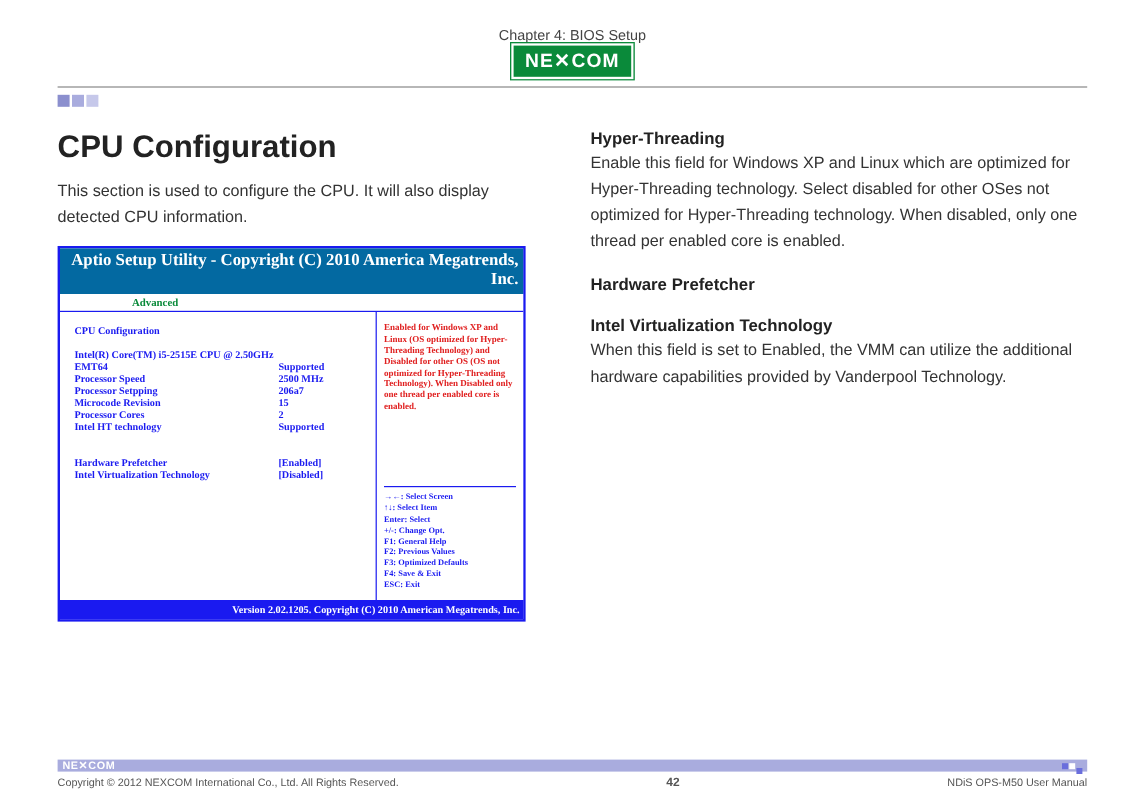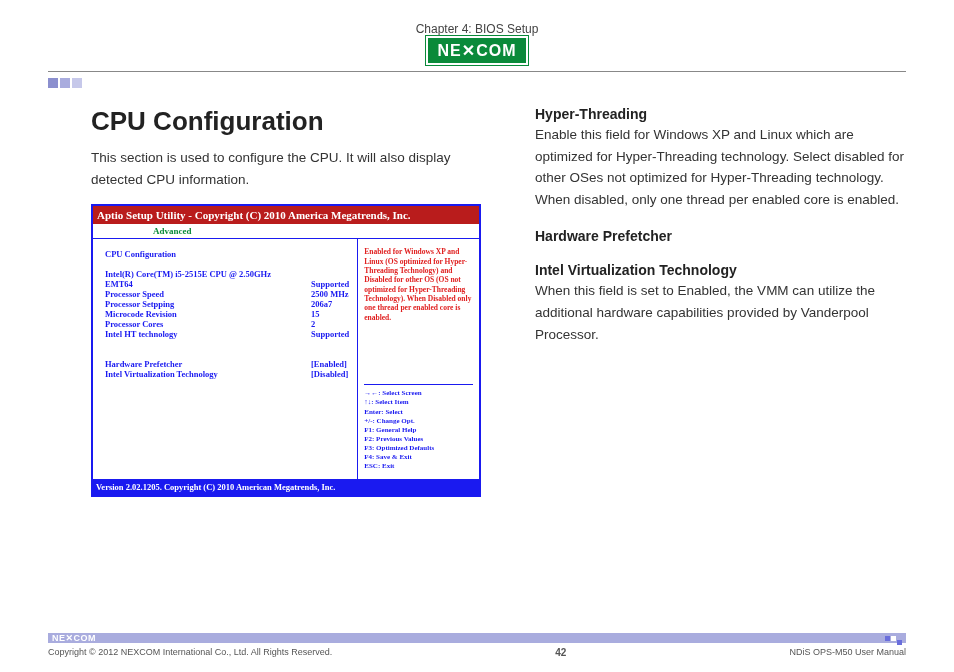--- a/index.html
+++ b/index.html
@@ -30,83 +30,83 @@
     font-size: 16px;
     letter-spacing: 1px;
     border: 2px solid #fff;
     outline: 1px solid #0a8a3a;
   }
   .squares { display:flex; gap:2px; margin: 2px 0 18px 0; }
   .squares span { width:10px; height:10px; background:#8b8fce; display:inline-block; }
   .squares span:nth-child(2){ background:#a9acde; }
   .squares span:nth-child(3){ background:#c6c8ea; }
 
-  .columns { display:flex; gap: 34px; margin-left: 43px; }
+  .columns { display:flex; gap: 34px; }
   .col-left { width: 410px; }
   .col-right { flex:1; }
 
   h1 { font-size: 26px; font-weight: 600; color:#222; margin-bottom: 10px; }
   .intro { font-size: 13.5px; line-height: 1.6; color:#333; margin-bottom: 14px; }
 
   .subhead { font-size: 14px; font-weight: 700; color:#222; margin-top: 0; }
   .col-right .subhead { margin-top: 18px; }
   .col-right .subhead:first-child { margin-top: 0; }
   .bodytext { font-size: 13.5px; line-height: 1.6; color:#333; margin-top: 2px; }
 
   
   .bios {
     border: 2px solid #1a1af0;
     width: 390px;
     font-family: "Times New Roman", serif;
     font-size: 8.5px;
     font-weight: bold;
   }
   .bios-titlebar {
-    background: #b91c1c;
+    background: #0369a1;
     color:#fff;
-    text-align:left;
+    text-align:right;
     padding: 3px 4px;
-    font-size: 11px;
+    font-size: 14px;
   }
   .bios-tabrow {
     background: #fff;
     border-bottom: 1px solid #1a1af0;
     padding: 2px 60px;
     color:#0a8a3a;
     font-size: 9px;
   }
   .bios-body {
     display:flex;
     height: 240px;
     background:#fff;
   }
   .bios-main {
     flex: 1;
     padding: 10px 8px 8px 12px;
     border-right: 1px solid #1a1af0;
     color:#1a1af0;
   }
   .bios-main .section-title { margin-bottom: 10px; }
-  .bios-row { display:flex;gap:36px; }
+  .bios-row { display:flex; }
   .bios-row .label { width: 170px; }
   .bios-row .value { }
   .bios-side {
     width: 122px;
     padding: 8px 6px;
     color:#1a1af0;
     display:flex;
     flex-direction:column;
     justify-content:space-between;
   }
   .bios-help { color:#e02020; font-size:7.5px; line-height:1.25; }
   .bios-keys { color:#1a1af0; font-size:7px; line-height:1.3; border-top:1px solid #1a1af0; padding-top:4px; margin-top:4px; }
   .bios-footer {
     background:#1a1af0;
     color:#fff;
-    text-align:left;
+    text-align:right;
     padding:3px;
     font-size:8.5px;
   }
 
   
   .page-footer {
     position:absolute;
     left:48px; right:48px; bottom:14px;
   }
   .footer-bar {
@@ -211,21 +211,21 @@
     </div>
   </div>
 
   <div class="col-right">
     <div class="subhead">Hyper-Threading</div>
     <p class="bodytext">Enable this field for Windows XP and Linux which are optimized for Hyper-Threading technology. Select disabled for other OSes not optimized for Hyper-Threading technology. When disabled, only one thread per enabled core is enabled.</p>
 
     <div class="subhead">Hardware Prefetcher</div>
 
     <div class="subhead">Intel Virtualization Technology</div>
-    <p class="bodytext">When this field is set to Enabled, the VMM can utilize the additional hardware capabilities provided by Vanderpool Processor.</p>
+    <p class="bodytext">When this field is set to Enabled, the VMM can utilize the additional hardware capabilities provided by Vanderpool Technology.</p>
   </div>
 </div>
 
 <div class="page-footer">
   <div class="footer-bar">
     <span class="footer-logo">NE✕COM</span>
     <span class="footer-pixels">
         <span></span>
         <span></span>
         <span></span>

